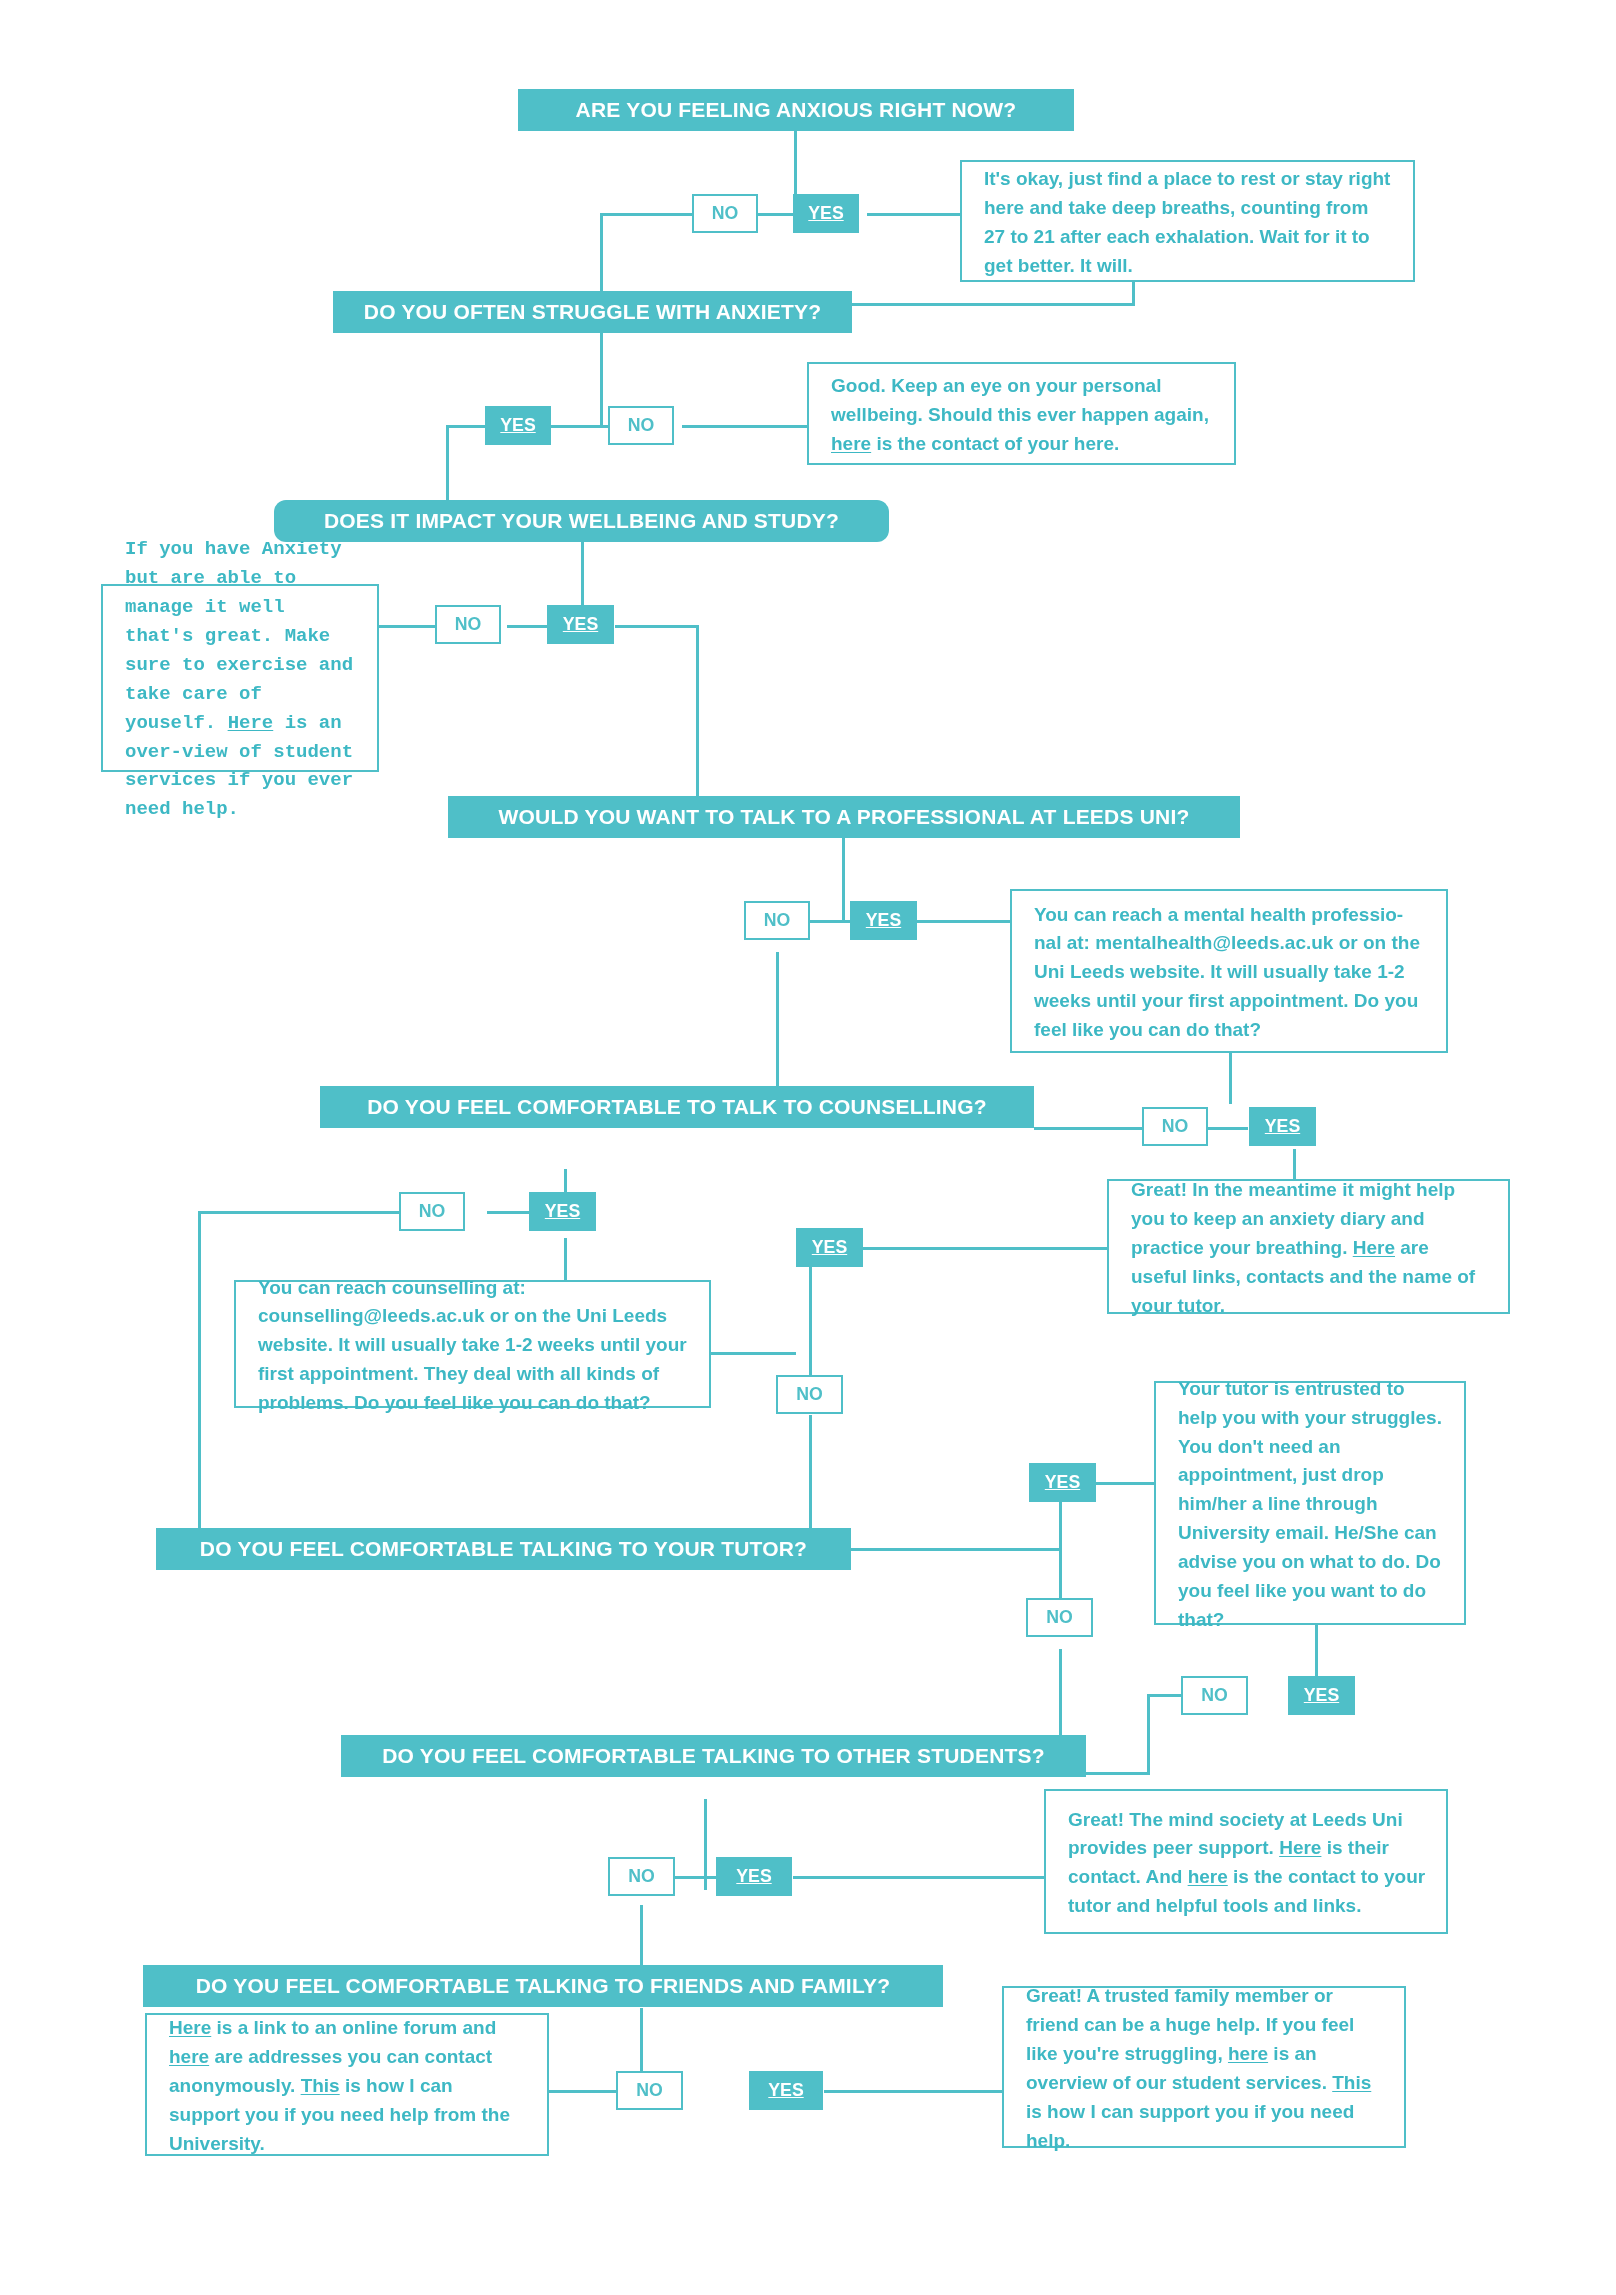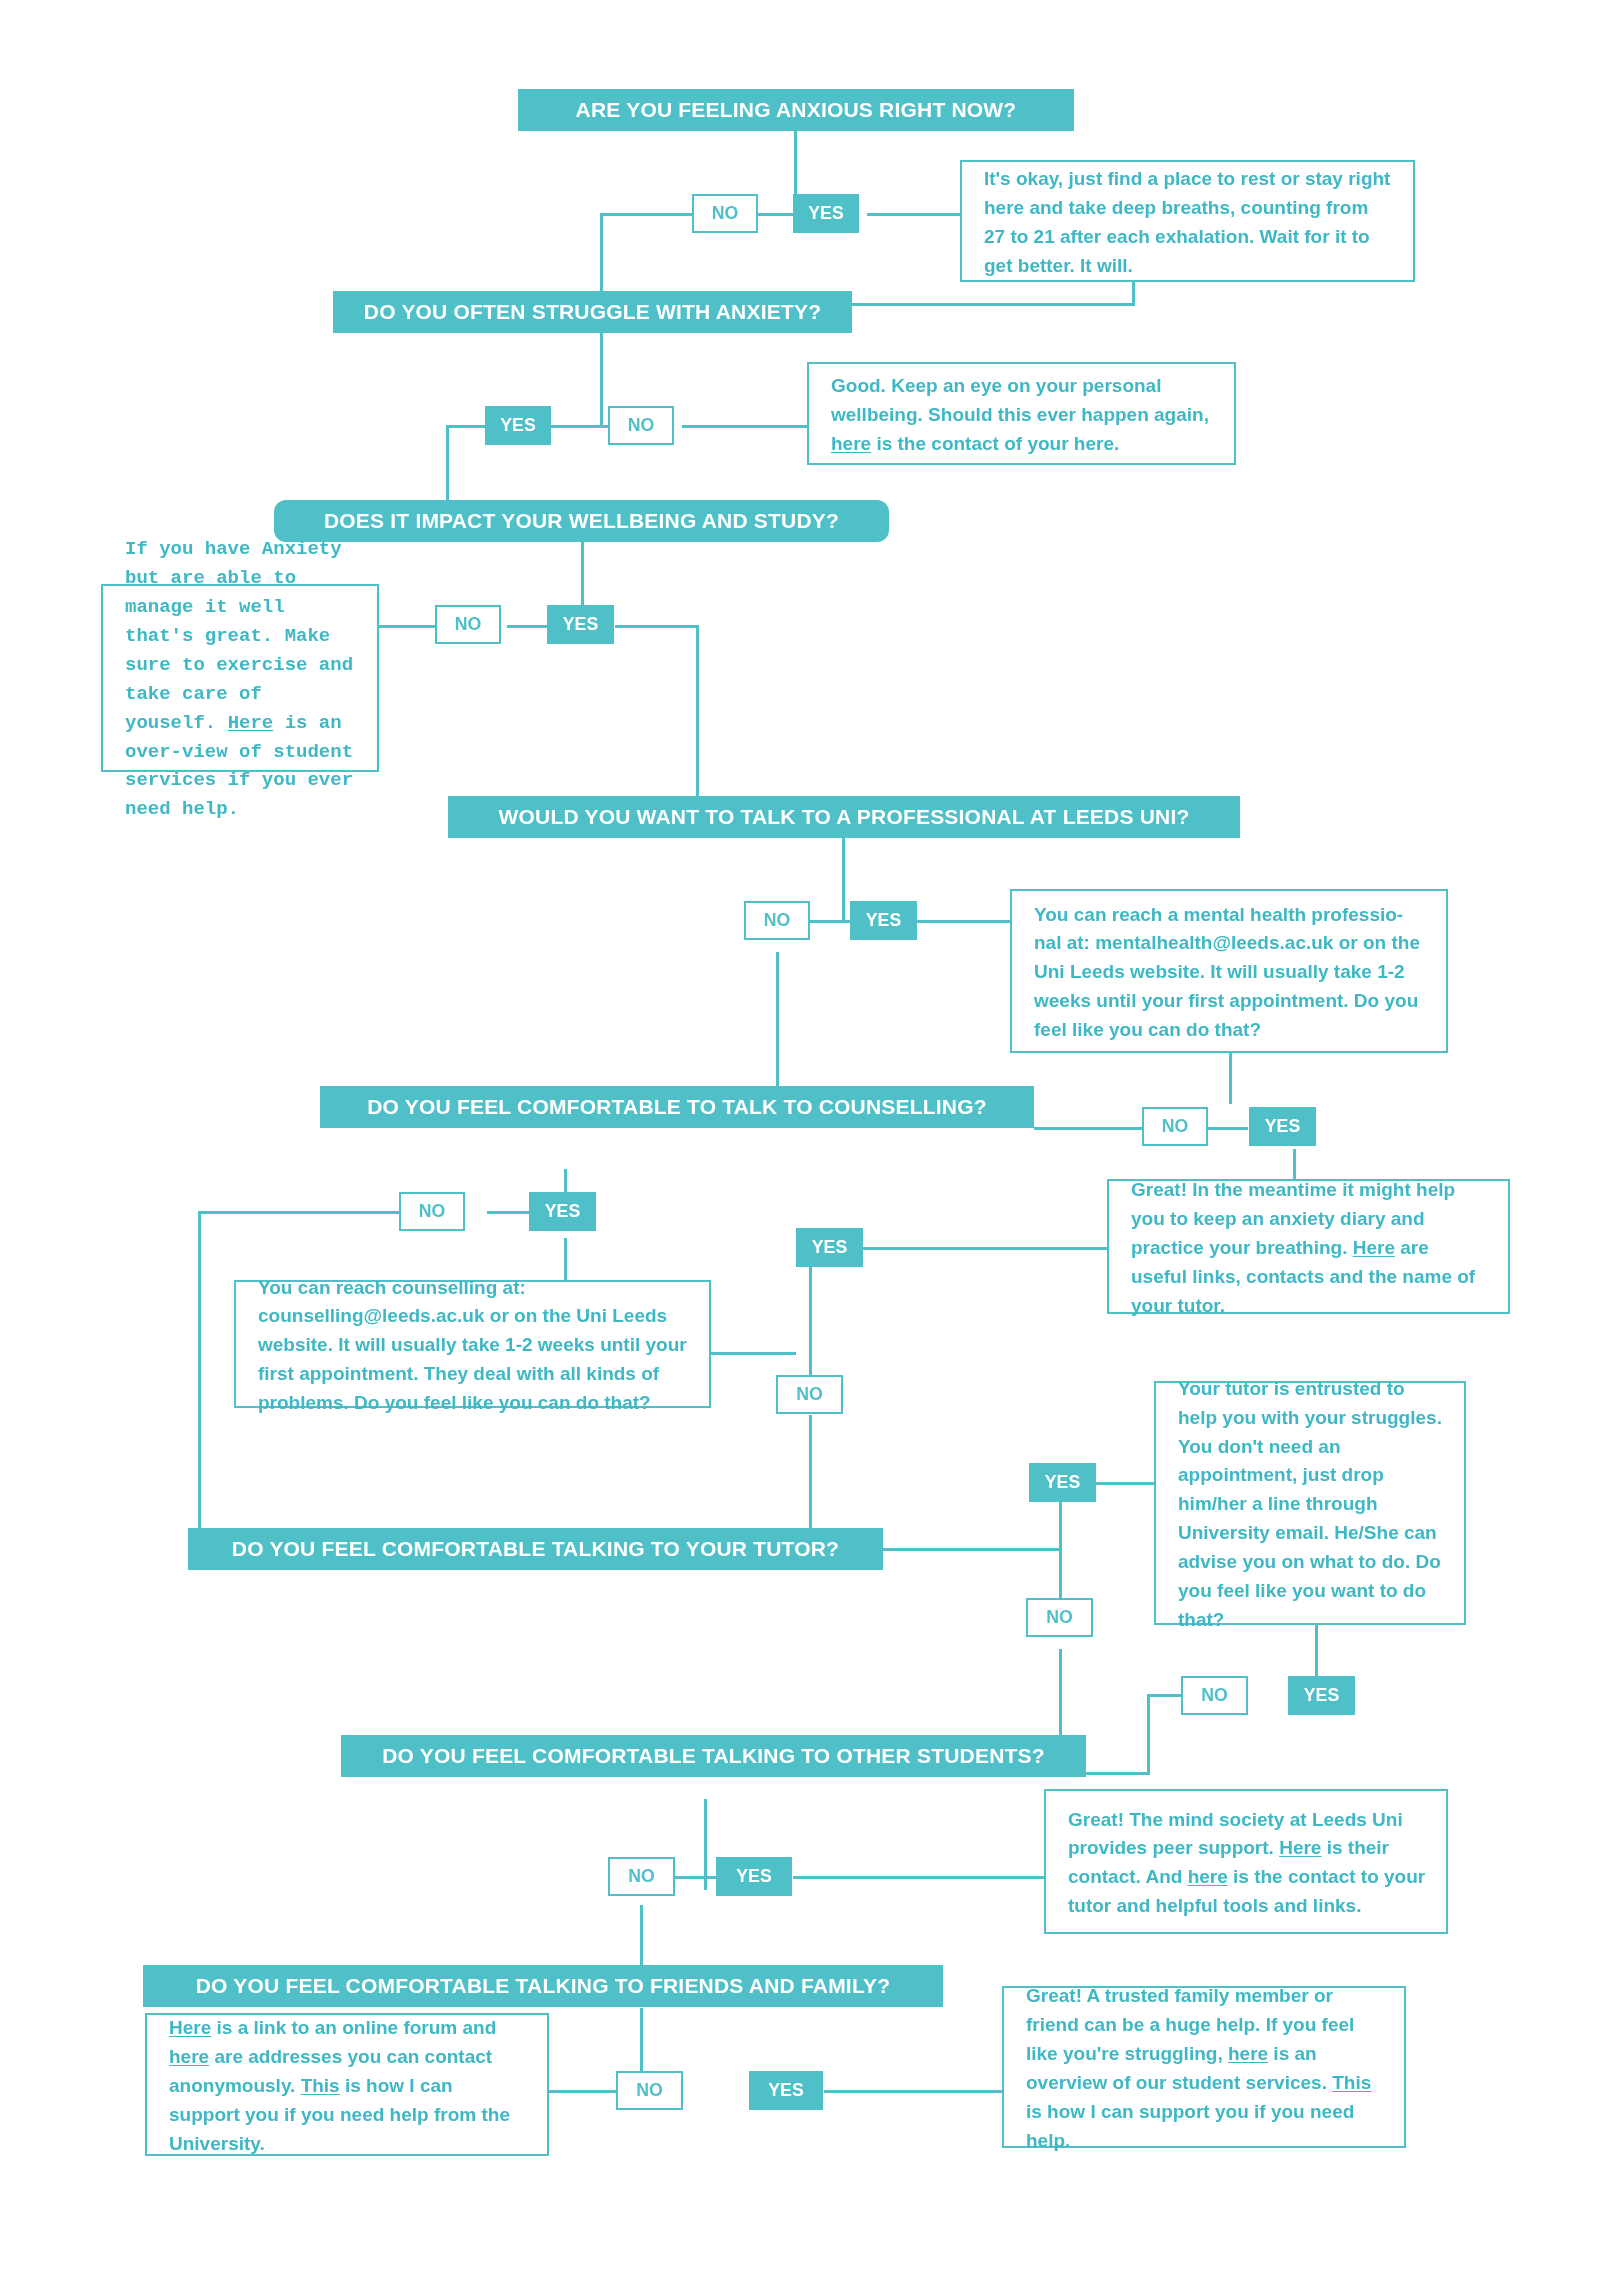--- a/index.html
+++ b/index.html
@@ -42,20 +42,21 @@
   .yes {
     position: absolute;
     background: #4FBFC8;
     color: #ffffff;
     display: flex;
     align-items: center;
     justify-content: center;
     font-weight: 700;
     font-size: 17.7px;
     box-sizing: border-box;
+    text-decoration: underline;
   }
   
   .no {
     position: absolute;
     background: #ffffff;
     color: #4FBFC8;
     border: 2.5px solid #4FBFC8;
     display: flex;
     align-items: center;
     justify-content: center;
@@ -261,21 +262,21 @@
     <span>YES</span>
   </div>
   <div class="no" style="left:776px;top:1375px;width:67px;height:39px;">
     <span>NO</span>
   </div>
 
   <div class="tbox" style="left:234px;top:1280px;width:477px;height:128px;">
     <div class="inner">You can reach counselling at: counselling@leeds.ac.uk or on the Uni Leeds website. It will usually take 1-2 weeks until your first appointment. They deal with all kinds of problems. Do you feel like you can do that?</div>
   </div>
 
-  <div class="qbar" style="left:156px;top:1528px;width:695px;height:42px;margin-left:32px;">
+  <div class="qbar" style="left:156px;top:1528px;width:695px;height:42px;">
     <span>DO YOU FEEL COMFORTABLE TALKING TO YOUR TUTOR?</span>
   </div>
 
   <div class="yes" style="left:1029px;top:1463px;width:67px;height:39px;">
     <span>YES</span>
   </div>
   <div class="no" style="left:1026px;top:1598px;width:67px;height:39px;">
     <span>NO</span>
   </div>
 

